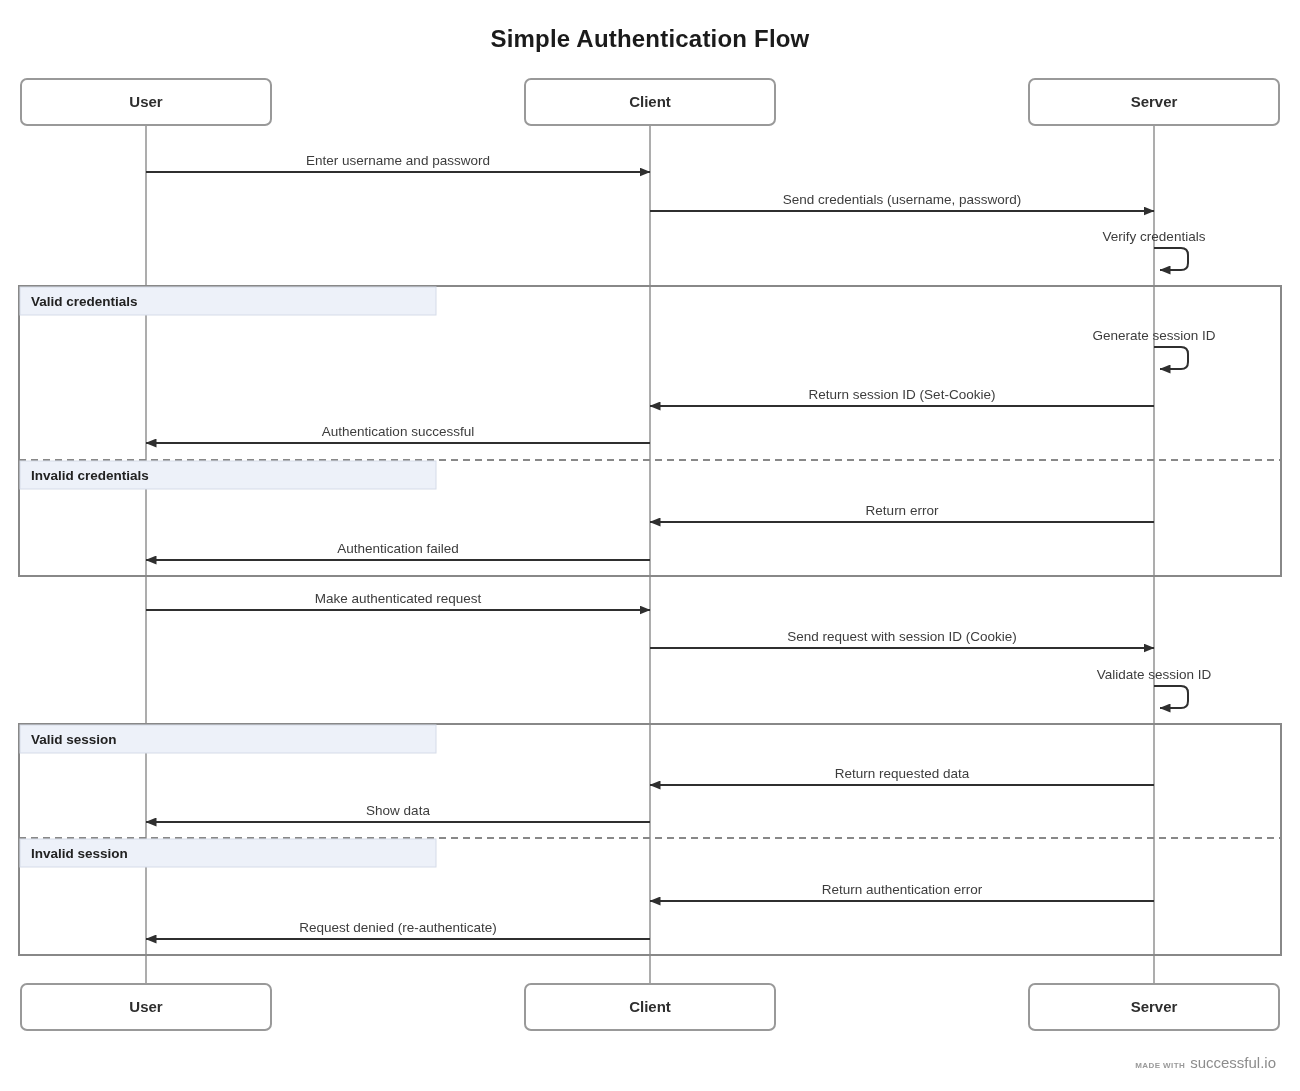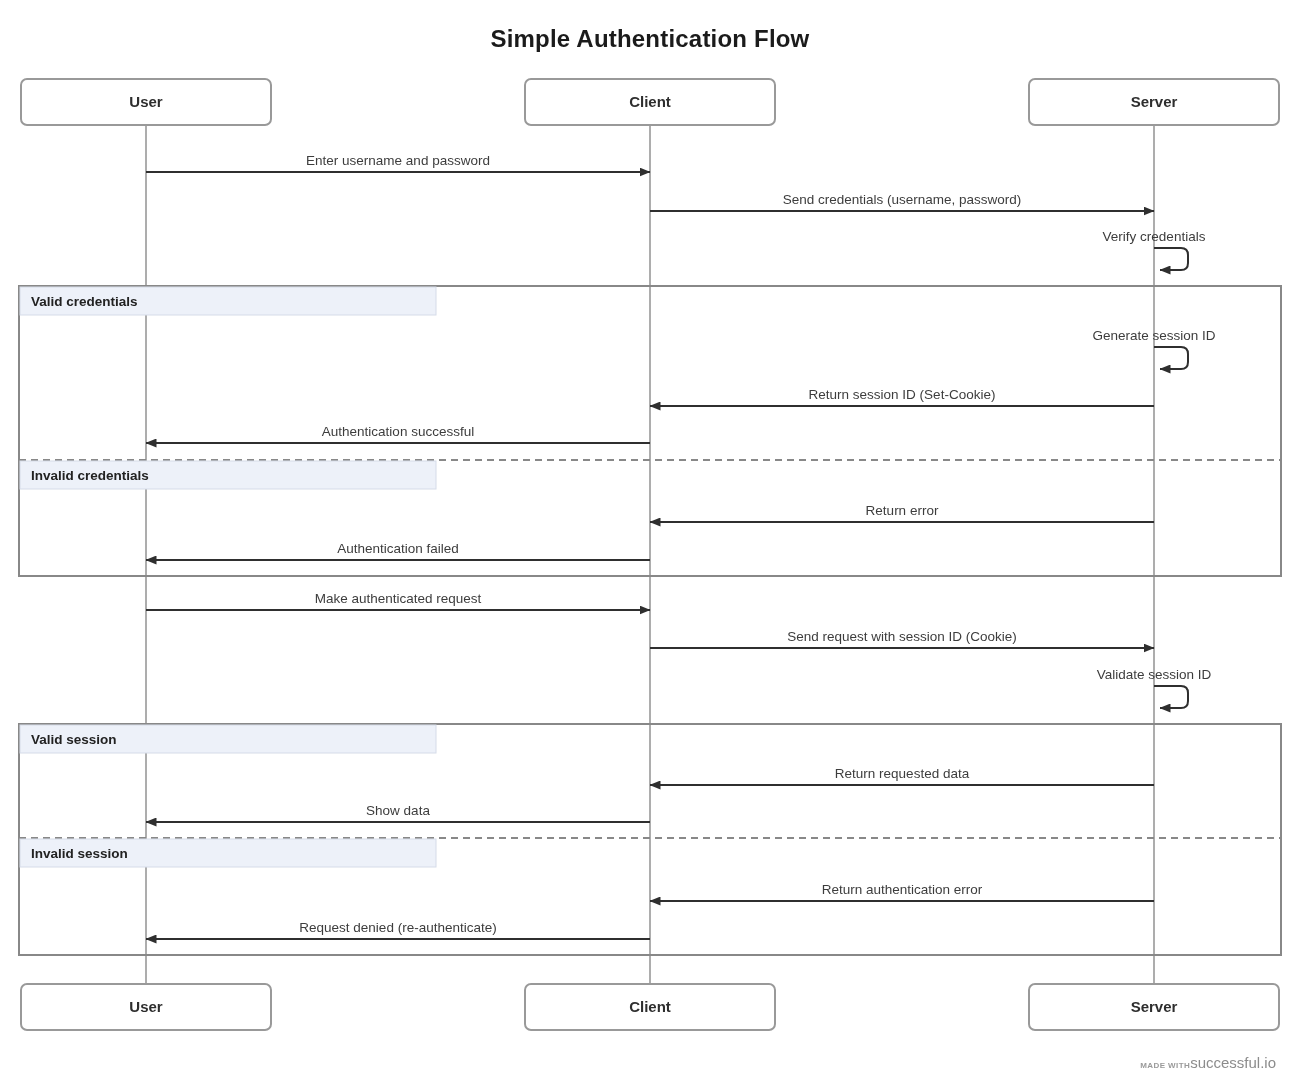--- a/index.html
+++ b/index.html
@@ -17,21 +17,21 @@
     letter-spacing:0.2px;
   }
   svg.seq { position:absolute; top:0; left:0; }
   svg.seq text { font-family:"Liberation Sans", sans-serif; }
   .footer {
     position:absolute; right:24px; bottom:16px;
     color:#8c8c8c; white-space:nowrap;
   }
   .footer .made-with {
     font-size:8px; letter-spacing:0.4px; color:#9a9a9a;
-    font-weight:700; 
+    font-weight:700; margin-right:5px;
   }
   .footer .brand { font-size:15px; color:#8c8c8c; }
 </style>
 </head>
 <body>
 
 <div class="page">
   <div class="diagram-title">Simple Authentication Flow</div>
   <svg class="seq" id="seq-svg" width="1300" height="1091" viewBox="0 0 1300 1091">
       <defs>

